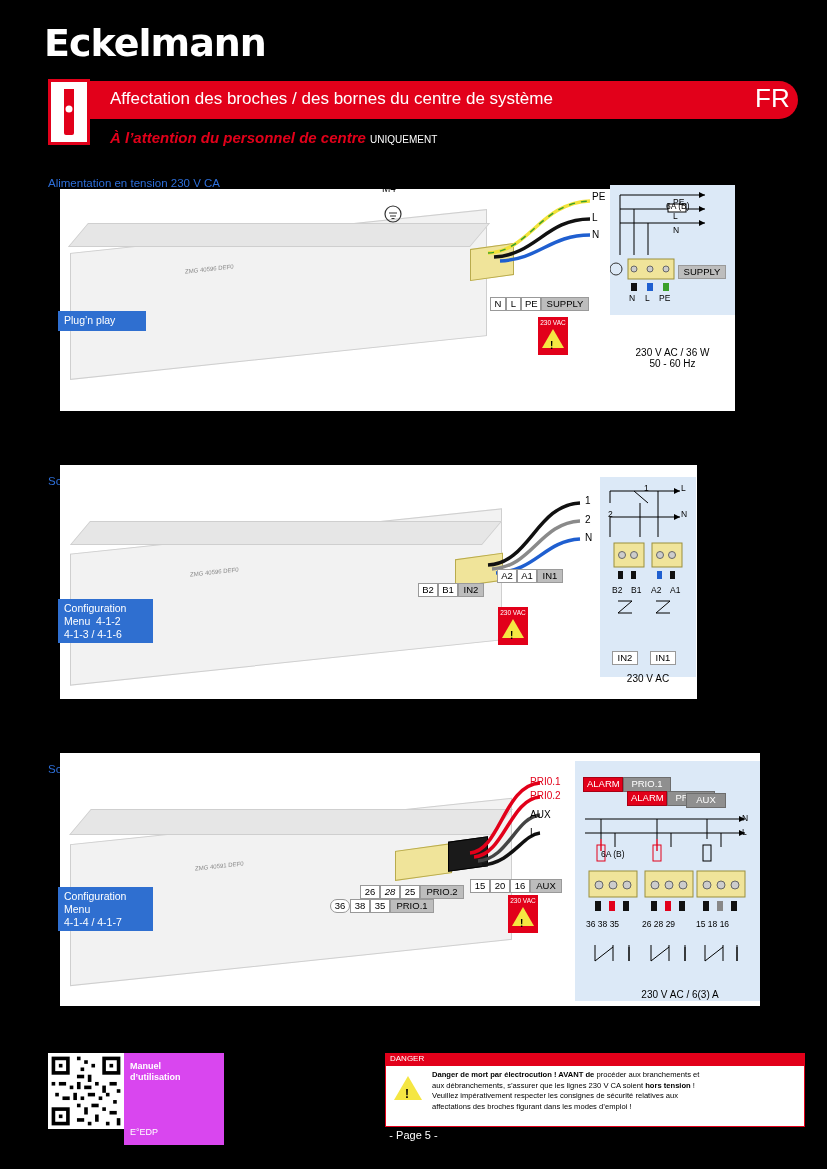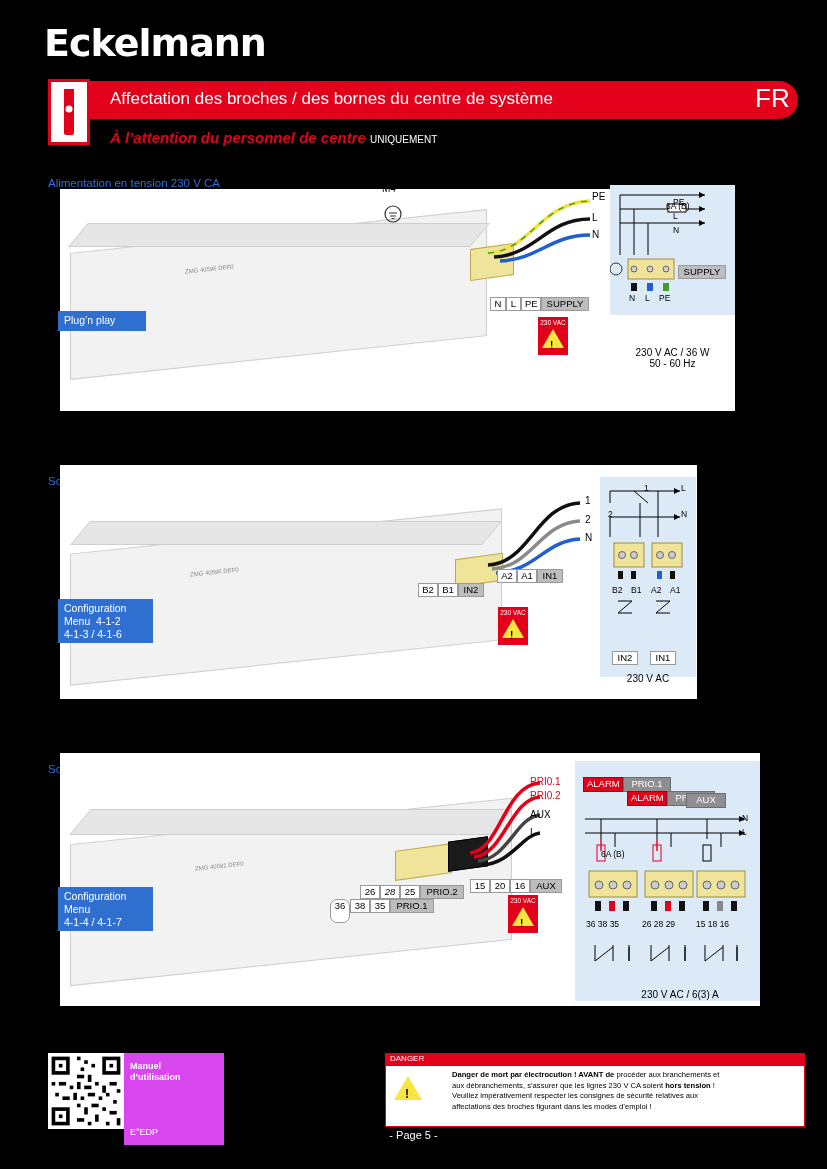--- a/index.html
+++ b/index.html
@@ -42,21 +42,21 @@
 
   
   .qr{position:absolute;left:48px;top:1052px;width:76px;height:76px;background:#fff;}
   .manual{position:absolute;left:124px;top:1052px;width:100px;height:92px;background:#d946ef;color:#fff;}
   .manual .m1{position:absolute;left:6px;top:8px;font-size:9px;font-weight:bold;line-height:11px;}
   .manual .m2{position:absolute;left:6px;top:74px;font-size:9px;}
   .danger{position:absolute;left:385px;top:1052px;width:420px;height:74px;background:#fff;border:1px solid #e2001a;box-sizing:border-box;}
   .danger-hd{position:absolute;left:0;top:0;width:418px;height:12px;background:#e2001a;color:#fff;font-size:8px;padding-left:4px;box-sizing:border-box;}
   .danger-tri{position:absolute;left:8px;top:22px;width:0;height:0;border-left:14px solid transparent;border-right:14px solid transparent;border-bottom:24px solid #f5e642;}
   .danger-ex{position:absolute;left:19px;top:33px;font-size:12px;font-weight:bold;color:#000;}
-  .danger-txt{position:absolute;left:46px;top:16px;width:366px;font-size:7.6px;line-height:10.5px;color:#000;margin-left:20px;}
+  .danger-txt{position:absolute;left:46px;top:16px;width:366px;font-size:7.6px;line-height:10.5px;color:#000;}
   .page-no{position:absolute;left:0;top:1128px;width:827px;text-align:center;font-size:11px;color:#fff;}
 </style>
 </head>
 <body>
 
 <div class="page">
 
   <div class="brand">Eckelmann</div>
 
   <div class="title-bar"></div>
@@ -213,21 +213,21 @@
     <path d="M30 80 C 60 78, 64 12, 100 10" stroke="#e2001a" stroke-width="3.5" fill="none"></path>
     <path d="M34 84 C 64 82, 70 26, 100 24" stroke="#e2001a" stroke-width="3.5" fill="none"></path>
     <path d="M38 88 C 68 86, 76 44, 100 42" stroke="#444" stroke-width="3.5" fill="none"></path>
     <path d="M42 92 C 72 90, 82 62, 100 60" stroke="#111" stroke-width="3.5" fill="none"></path>
   </svg>
   <div class="wirelabel" style="left:530px;top:775px;color:#e2001a;">PRI0.1</div>
   <div class="wirelabel" style="left:530px;top:789px;color:#e2001a;">PRI0.2</div>
   <div class="wirelabel" style="left:530px;top:808px;">AUX</div>
   <div class="wirelabel" style="left:530px;top:826px;">L</div>
 
-  <div class="tag white" style="left:330px;top:898px;width:20px;height:24px;text-align:center;border-radius:7px;">36</div>
+  <div class="tag white" style="left:330px;top:898px;width:20px;height:14px;text-align:center;border-radius:7px;">36</div>
   <div class="tag white" style="left:350px;top:898px;width:20px;height:14px;text-align:center;">38</div>
   <div class="tag white" style="left:370px;top:898px;width:20px;height:14px;text-align:center;">35</div>
   <div class="tag gray" style="left:390px;top:898px;width:44px;height:14px;text-align:center;">PRIO.1</div>
 
   <div class="tag white" style="left:360px;top:884px;width:20px;height:14px;text-align:center;">26</div>
   <div class="tag white" style="left:380px;top:884px;width:20px;height:14px;text-align:center;font-style:italic;">28</div>
   <div class="tag white" style="left:400px;top:884px;width:20px;height:14px;text-align:center;">25</div>
   <div class="tag gray" style="left:420px;top:884px;width:44px;height:14px;text-align:center;">PRIO.2</div>
 
   <div class="tag white" style="left:470px;top:878px;width:20px;height:14px;text-align:center;">15</div>

